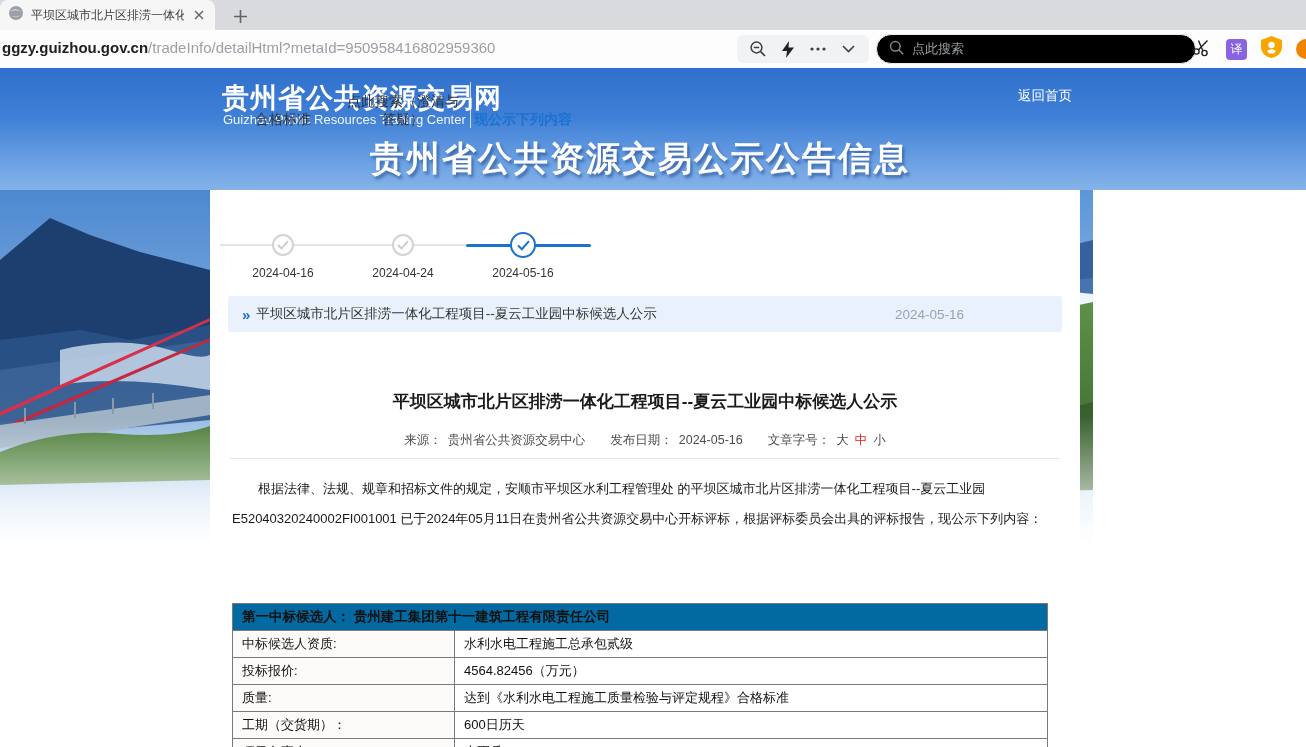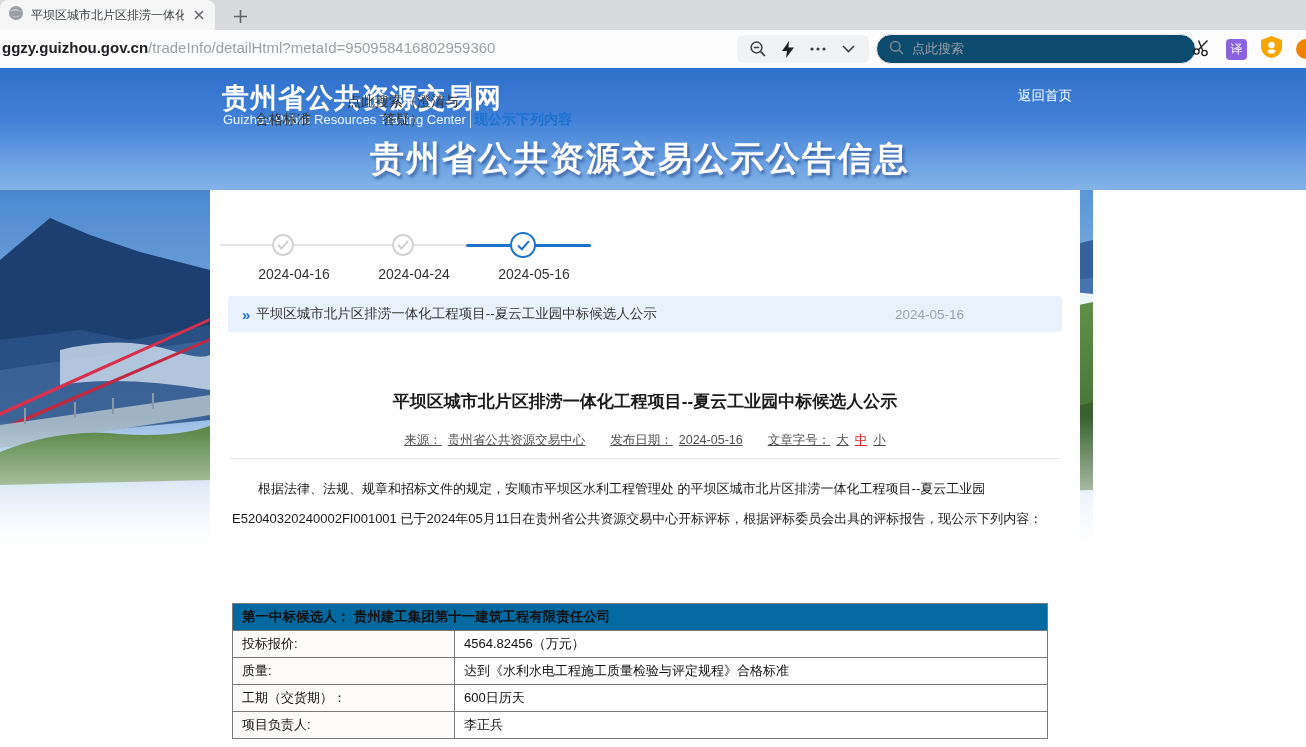--- a/index.html
+++ b/index.html
@@ -14,21 +14,21 @@
   .tab-close { width:16px; height:16px; flex:none; display:flex; align-items:center; justify-content:center; }
   .newtab { position:absolute; left:228px; top:4px; width:24px; height:24px; display:flex; align-items:center; justify-content:center; }
 
   .toolbar { position:absolute; left:0; top:30px; width:1306px; height:38px; background:#fdfdfd; }
   .urltext { position:absolute; left:2px; top:9px; font-size:15px; white-space:nowrap; }
   .urltext .domain { color:#202124; font-weight:700; }
   .urltext .path { color:#9aa0a6;text-align:right; }
   .toolgroup { position:absolute; left:737px; top:5px; width:132px; height:28px; background:#f1f2f3;
     border-radius:6px; display:flex; align-items:center; justify-content:space-around; padding:0 6px; }
   .toolgroup .ticon { width:22px; height:22px; display:flex; align-items:center; justify-content:center; }
-  .searchbox { position:absolute; left:876px; top:4px; width:320px; height:30px; background:#0c4a6e;
+  .searchbox { position:absolute; left:876px; top:4px; width:320px; height:30px; background:#000000;
     border:1px solid #ececee; border-radius:15px; display:flex; align-items:center; padding:0 12px; gap:8px; }
   .search-ph { font-size:13px; color:#9aa0a6; }
   .right-icons { position:absolute; right:0; top:5px; height:28px; display:flex; align-items:center; gap:14px; padding-right:4px; }
   .badge-translate { width:21px; height:21px; background:#8a63e0; border-radius:4px; color:#fff;
     font-size:12px; display:flex; align-items:center; justify-content:center; }
   .badge-half { width:20px; height:20px; border-radius:50%; background:#f08300; margin-right:-14px; }
 
   
   .page { position:absolute; left:0; top:68px; width:1093px; height:679px; background:#fff; }
   .blue-header { position:absolute; left:0; top:0; width:1306px; height:122px;
@@ -53,33 +53,33 @@
   
   .timeline { position:relative; height:100px; }
   .tl-track { position:absolute; top:54px; height:2px; background:#e4e4e4; }
   .tl-track.blue { height:3px; top:53.5px; background:#1b72cf; border-radius:2px; }
   .tl-step { position:absolute; width:150px; cursor:pointer; }
   .tl-label { position:absolute; bottom:0; left:0; width:150px; text-align:center; font-size:14px; color:#333; line-height:18px; }
   .tl-step.active .tl-label { color:#1b72cf; font-weight:700; }
   .tl-circle { position:absolute; left:64px; width:22px; height:22px; border-radius:50%; background:#fff;
     border:2px solid #d2d2d2; display:flex; align-items:center; justify-content:center; }
   .tl-step.active .tl-circle { width:26px; height:26px; left:62px; border-color:#1b72cf; }
-  .tl-date { position:absolute; left:11px; width:150px; text-align:center; font-size:14px; color:#333; }
+  .tl-date { position:absolute; left:0; width:150px; text-align:center; font-size:12px; color:#333; }
 
   
   .article-row { position:absolute; left:18px; top:106px; width:834px; height:36px; background:#e9f2fc;
     border-radius:3px; display:flex; align-items:center; padding:0 14px; cursor:pointer; }
   .arrow-ic { color:#1b72cf; font-weight:700; font-size:15px; margin-right:8px; letter-spacing:-2px; }
   .article-row-title { font-size:13.5px; color:#333; flex:1; }
   .article-row-date { font-size:13.5px; color:#9aa3ad; margin-right:84px; }
 
   .article-title { position:absolute; left:0; top:200px; width:870px; text-align:center;
     font-size:17px; font-weight:700; color:#1a1a1a; }
   .meta { position:absolute; left:0; top:242px; width:870px; text-align:center; font-size:12.5px; color:#4d4d4d; }
-  .meta span { margin:0 3px;text-decoration:underline; }
+  .meta span { margin:0 3px; }
   .meta .gap { margin:0 9px 0 10px; }
   .fs-red { color:#e02020; cursor:pointer; }
   .fs-opt { cursor:pointer; }
   .divider-hr { position:absolute; left:20px; top:268px; width:830px; border:none; border-top:1px solid #e6e6e6; }
 
   .body-text { position:absolute; left:22px; top:284px; width:826px; font-size:13px; color:#1a1a1a;
     line-height:30px; text-indent:2em; }
 
   
   .win-table { position:absolute; left:22px; top:413px; width:816px; border-collapse:collapse;
@@ -294,20 +294,24 @@
     <hr class="divider-hr">
 
     <p class="body-text">根据法律、法规、规章和招标文件的规定，安顺市平坝区水利工程管理处 的平坝区城市北片区排涝一体化工程项目--夏云工业园E52040320240002FI001001 已于2024年05月11日在贵州省公共资源交易中心开标评标，根据评标委员会出具的评标报告，现公示下列内容：</p>
 
     <table class="win-table">
       <tbody>
           <tr>
         <th colspan="2">第一中标候选人：  贵州建工集团第十一建筑工程有限责任公司</th>
       </tr>
       <tr>
+        <td class="lbl">中标候选人资质:</td>
+        <td>水利水电工程施工总承包贰级</td>
+      </tr>
+      <tr>
         <td class="lbl">投标报价:</td>
         <td>4564.82456（万元）</td>
       </tr>
       <tr>
         <td class="lbl">质量:</td>
         <td>达到《水利水电工程施工质量检验与评定规程》合格标准</td>
       </tr>
       <tr>
         <td class="lbl">工期（交货期）：</td>
         <td>600日历天</td>

